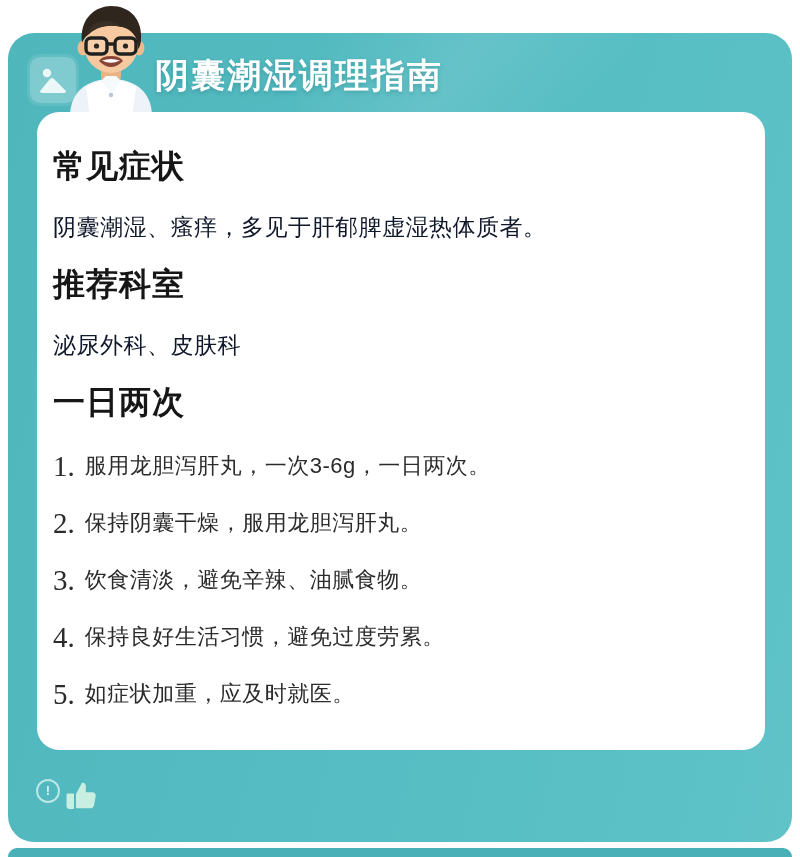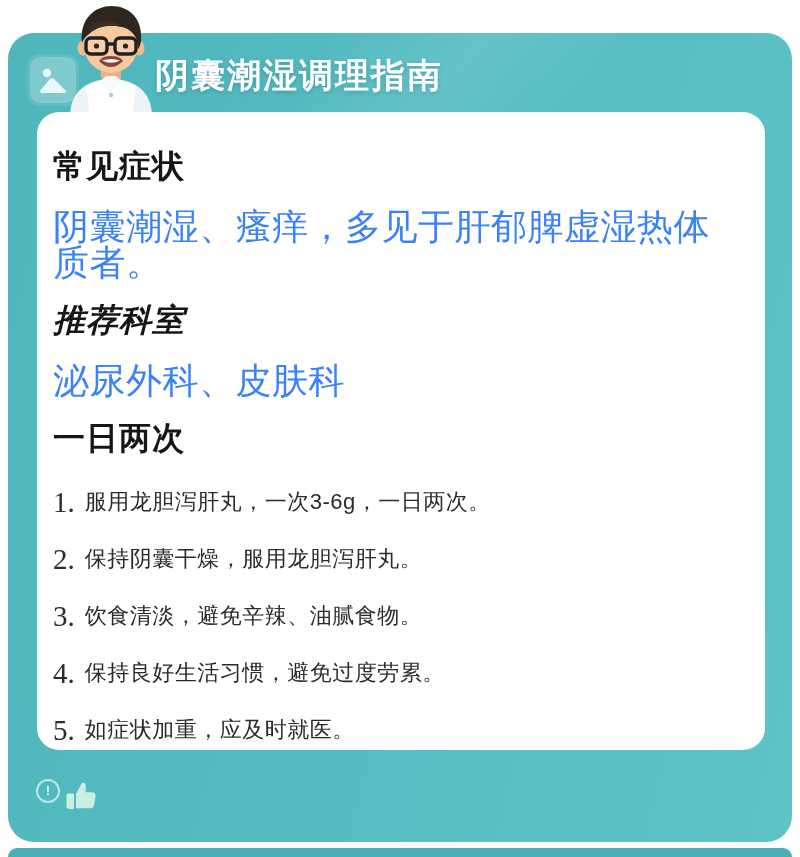--- a/index.html
+++ b/index.html
@@ -34,21 +34,21 @@
   .card{
     position:absolute;left:29px;top:79px;width:728px;height:638px;
     background:#ffffff;border-radius:22px;z-index:4;
     box-sizing:border-box;padding:24px 22px 40px 16px;
   }
   .card h2{
     margin:12px 0 0 0;font-size:32px;line-height:36px;
     font-weight:700;color:#161616;letter-spacing:1px;
   }
   .card p.body-line{
-    margin:25px 0 0 0;font-size:36px;line-height:36px;color:#3b82f6;letter-spacing:0.5px;
+    margin:25px 0 0 0;font-size:23px;line-height:36px;color:#0f172a;letter-spacing:0.5px;
   }
   .points{margin-top:26px;}
   .point{display:flex;align-items:flex-start;margin-bottom:17px;}
   .pt-num{
     font-family:"Liberation Serif","DejaVu Serif",serif;
     font-size:29px;line-height:40px;color:#2b2b2b;margin-right:10px;flex:none;
   }
   .pt-txt{font-size:22px;line-height:40px;color:#2b2b2b;letter-spacing:0.5px;}
   .footer{
     position:absolute;left:0;bottom:0;width:100%;height:92px;box-sizing:border-box;
@@ -103,21 +103,21 @@
       <path d="M50 57.5 Q59 62 68 57.5 Q59 54.5 50 57.5 Z" fill="#ffffff"></path>
     </svg>
   </div>
 
   <h1 class="title">阴囊潮湿调理指南</h1>
 
   <div class="card">
     <h2>常见症状</h2>
     <p class="body-line">阴囊潮湿、瘙痒，多见于肝郁脾虚湿热体质者。</p>
 
-    <h2 style="margin-top:21px;font-style:italic;">推荐科室</h2>
+    <h2 style="margin-top:21px;">推荐科室</h2>
     <p class="body-line">泌尿外科、皮肤科</p>
 
     <h2 style="margin-top:21px;">一日两次</h2>
 
     <div class="points">
       <div class="point">
         <span class="pt-num">1.</span>
         <span class="pt-txt">服用龙胆泻肝丸，一次3-6g，一日两次。</span>
       </div>
       <div class="point">

